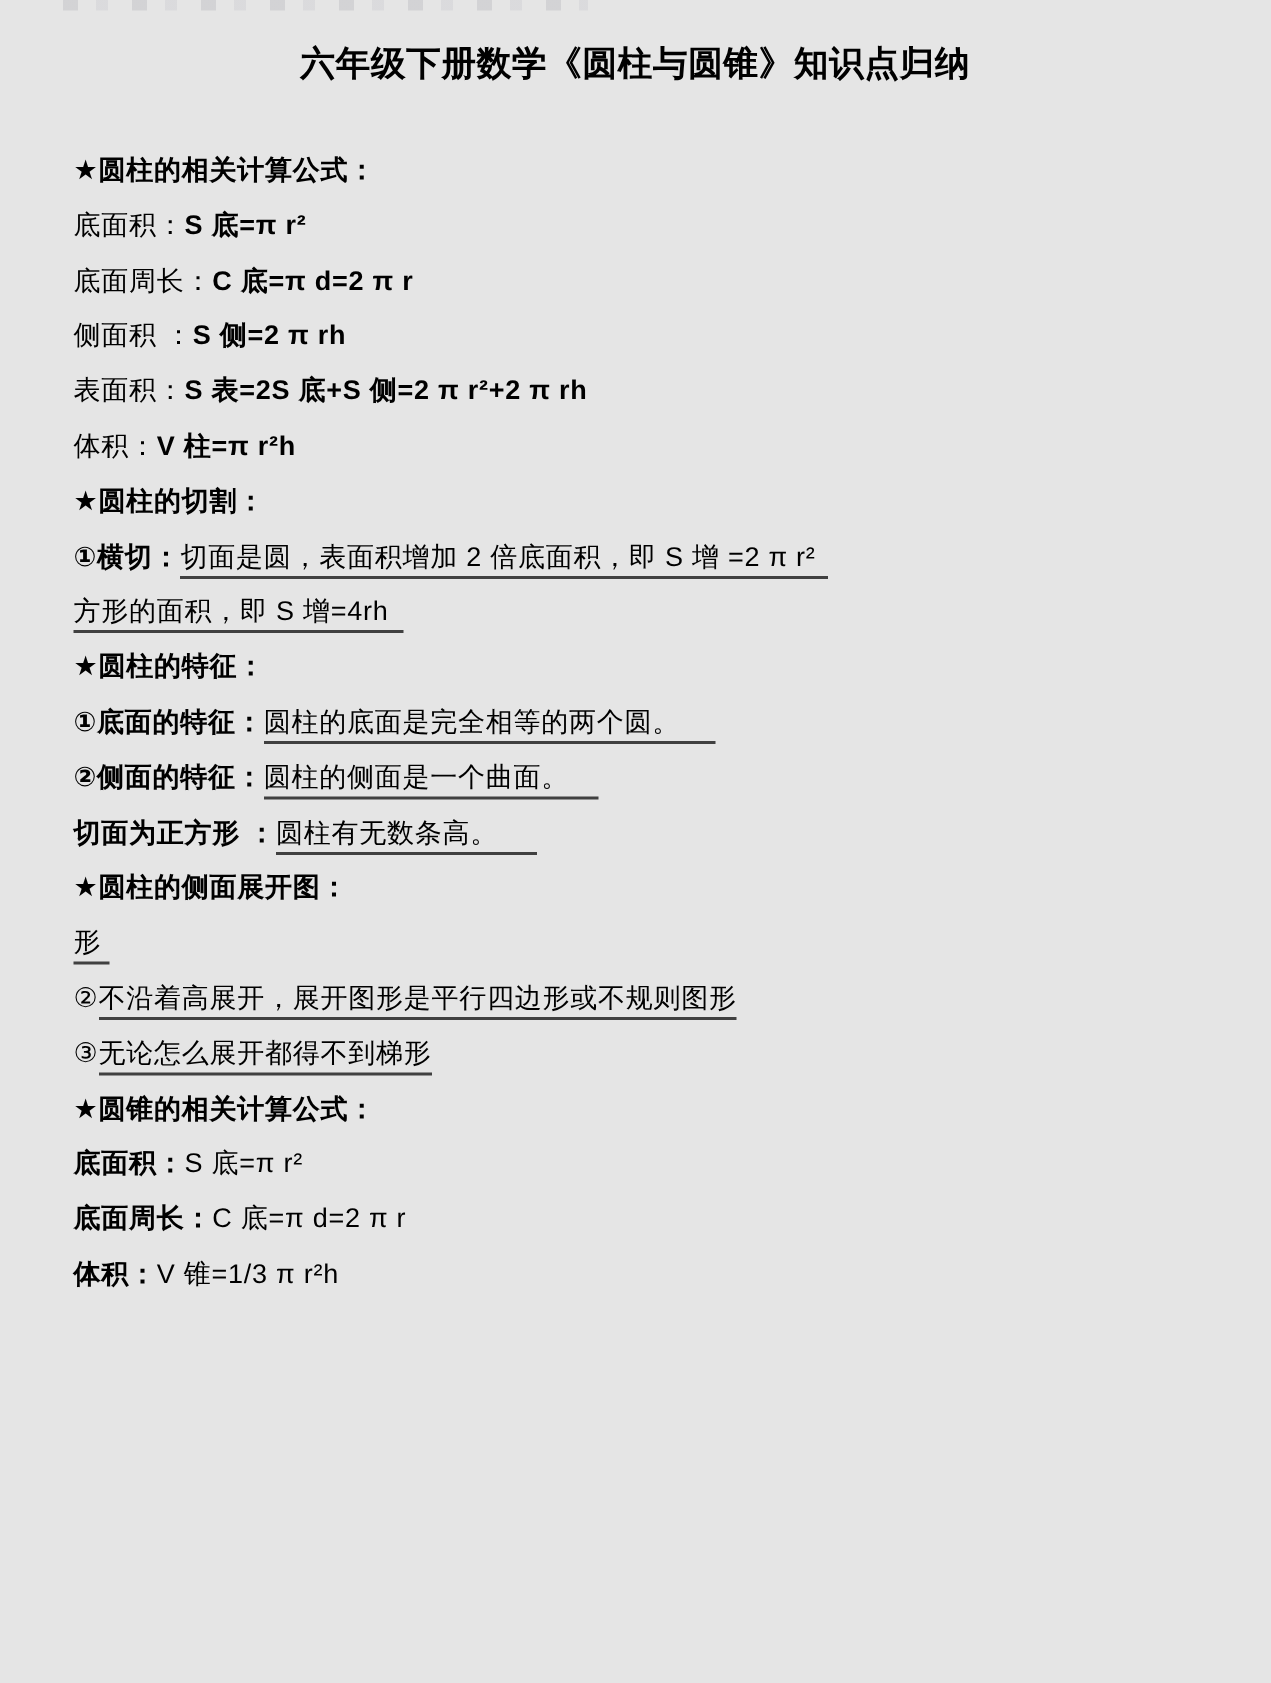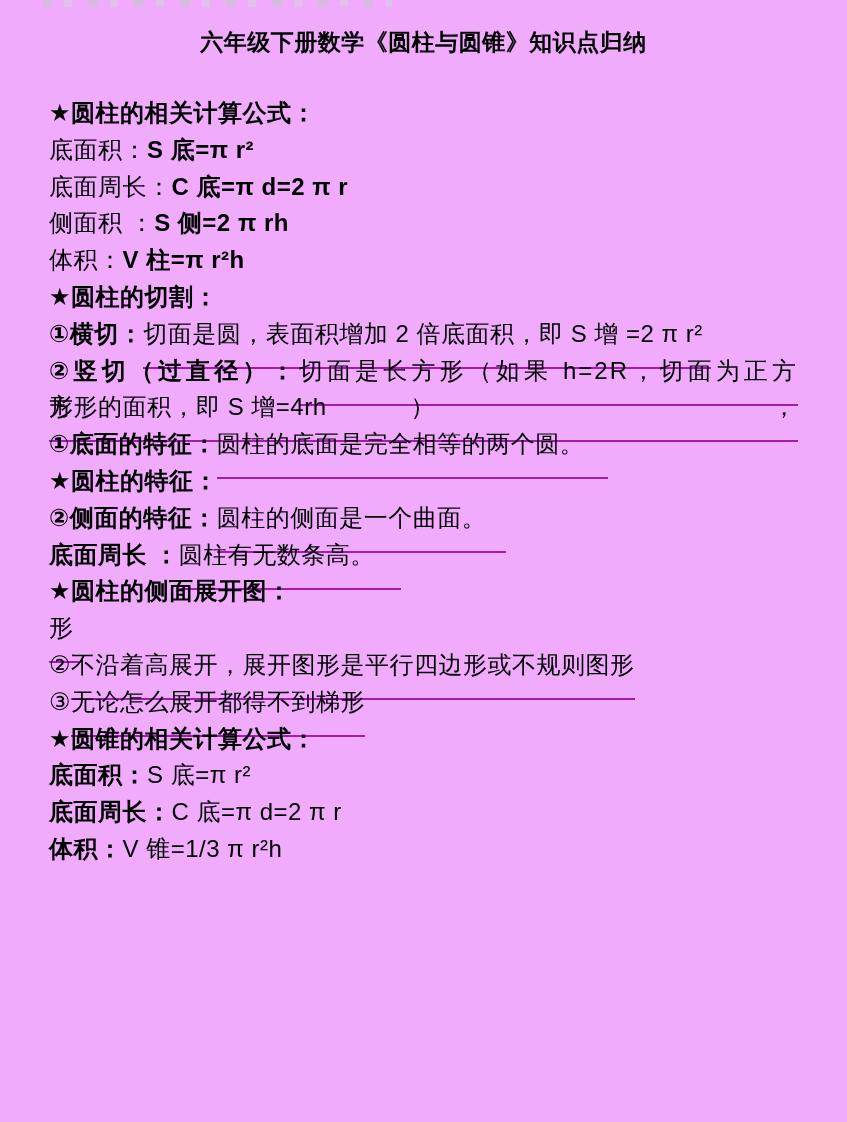--- a/index.html
+++ b/index.html
@@ -11,21 +11,21 @@
     width: 847px;
     height: 1122px;
     overflow: hidden;
     font-family: "Liberation Sans", "DejaVu Sans", sans-serif;
     color: #000000;
   }
   .page {
     position: relative;
     width: 847px;
     height: 1122px;
-    background: #f0abfc;
+    background: #e5e5e5;
     overflow: hidden;
   }
   
   .top-artifact {
     position: absolute;
     top: 0;
     left: 42px;
     width: 350px;
     height: 7px;
     background: repeating-linear-gradient(
@@ -44,59 +44,59 @@
     font-size: 23px;
     line-height: 27px;
     font-weight: 700;
     letter-spacing: 0.5px;
   }
   .content {
     margin-top: 39px;
     padding: 0 49px;
   }
   .line {
-    font-size: 24px;
+    font-size: 18px;
     line-height: 36.8px;
     height: 36.8px;
     white-space: pre;
     letter-spacing: 0.5px;
   }
   .line.fill {
     white-space: normal;
     text-align: justify;
     text-align-last: justify;
     letter-spacing: 2px;
   }
   .seg { }
   .seg.b { font-weight: 700; }
   .seg.u {
-    border-bottom: 2px solid #a21caf;
-    padding-bottom: 20px;
+    border-bottom: 2px solid #404040;
+    padding-bottom: 3px;
   }
 </style>
 </head>
 <body>
 
 <div class="page">
   <div class="top-artifact"></div>
   <h1 class="title">六年级下册数学《圆柱与圆锥》知识点归纳</h1>
   <div class="content">
       <div class="line"><span class="seg b">★圆柱的相关计算公式：</span></div>
       <div class="line"><span class="seg">底面积：</span><span class="seg b">S 底=π r²</span></div>
       <div class="line"><span class="seg">底面周长：</span><span class="seg b">C 底=π d=2 π r</span></div>
       <div class="line"><span class="seg">侧面积 ：</span><span class="seg b">S 侧=2 π rh</span></div>
+      <div class="line"><span class="seg">表面积：</span><span class="seg b">S 表=2S 底+S 侧=2 π r²+2 π rh</span></div>
       <div class="line"><span class="seg">体积：</span><span class="seg b">V 柱=π r²h</span></div>
       <div class="line"><span class="seg b">★圆柱的切割：</span></div>
       <div class="line"><span class="seg b">①横切：</span><span class="seg u" style="padding-right: 8px;">切面是圆，表面积增加 2 倍底面积，即 S 增 =2 π r²</span></div>
-      <div class="line fill"><span class="seg b">②竖切（过直径）：</span><span class="seg u">切面是长方形（如果 h=2R，切面为正方形），</span></div>
       <div class="line"><span class="seg u" style="padding-right: 10px;">方形的面积，即 S 增=4rh</span></div>
+      <div class="line"><span class="seg b">★圆柱的特征：</span></div>
       <div class="line"><span class="seg b">①底面的特征：</span><span class="seg u" style="padding-right: 24px;">圆柱的底面是完全相等的两个圆。</span></div>
-      <div class="line"><span class="seg b">★圆柱的特征：</span></div>
       <div class="line"><span class="seg b">②侧面的特征：</span><span class="seg u" style="padding-right: 20px; text-align: right;">圆柱的侧面是一个曲面。</span></div>
-      <div class="line"><span class="seg b">底面周长 ：</span><span class="seg u" style="padding-right: 26px; text-align: right;">圆柱有无数条高。</span></div>
+      <div class="line"><span class="seg b">切面为正方形 ：</span><span class="seg u" style="padding-right: 26px; text-align: right;">圆柱有无数条高。</span></div>
       <div class="line"><span class="seg b">★圆柱的侧面展开图：</span></div>
       <div class="line"><span class="seg u" style="padding-right: 5px;">形</span></div>
       <div class="line"><span class="seg">②</span><span class="seg u">不沿着高展开，展开图形是平行四边形或不规则图形</span></div>
       <div class="line"><span class="seg">③</span><span class="seg u">无论怎么展开都得不到梯形</span></div>
       <div class="line"><span class="seg b">★圆锥的相关计算公式：</span></div>
       <div class="line"><span class="seg b">底面积：</span><span class="seg">S 底=π r²</span></div>
       <div class="line"><span class="seg b">底面周长：</span><span class="seg">C 底=π d=2 π r</span></div>
       <div class="line"><span class="seg b">体积：</span><span class="seg">V 锥=1/3 π r²h</span></div>
     </div>
 </div>

